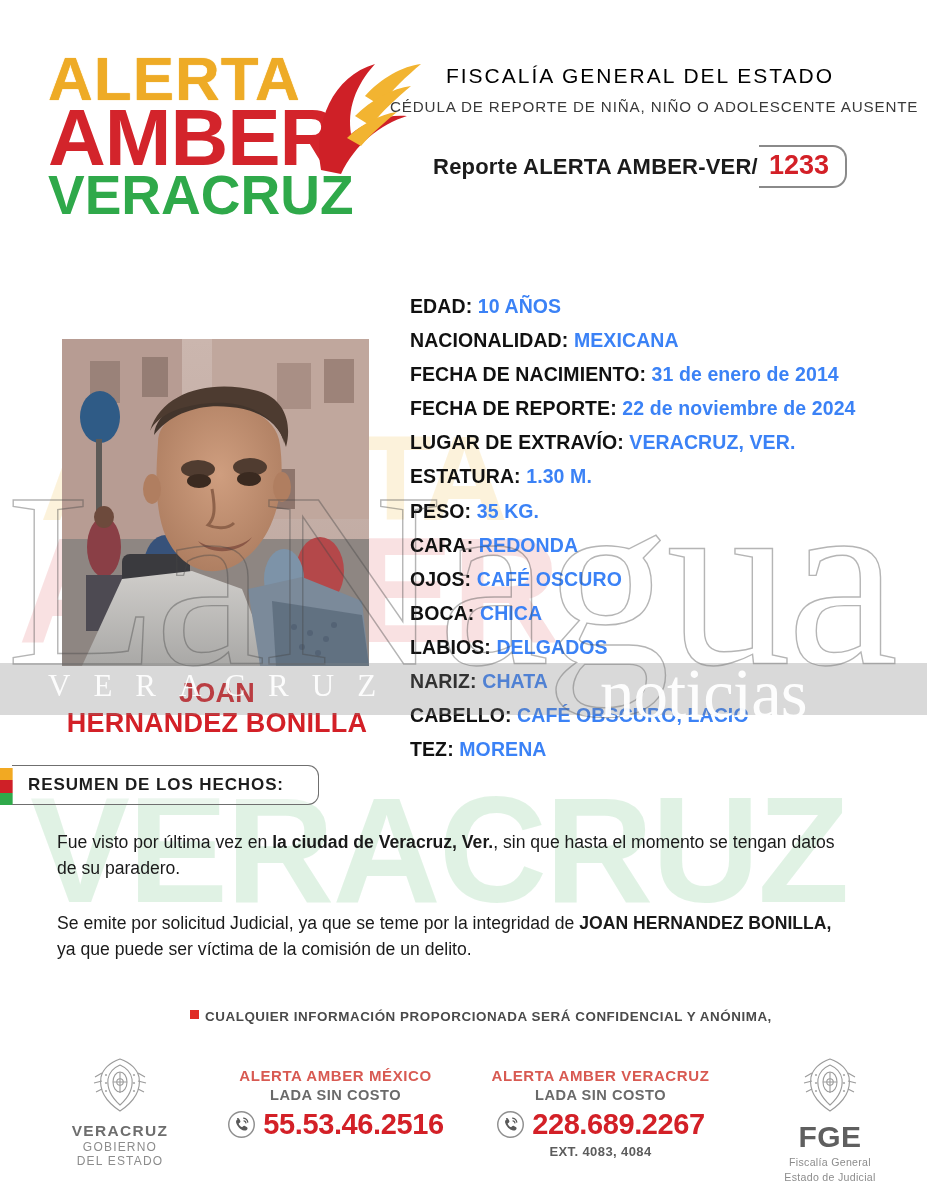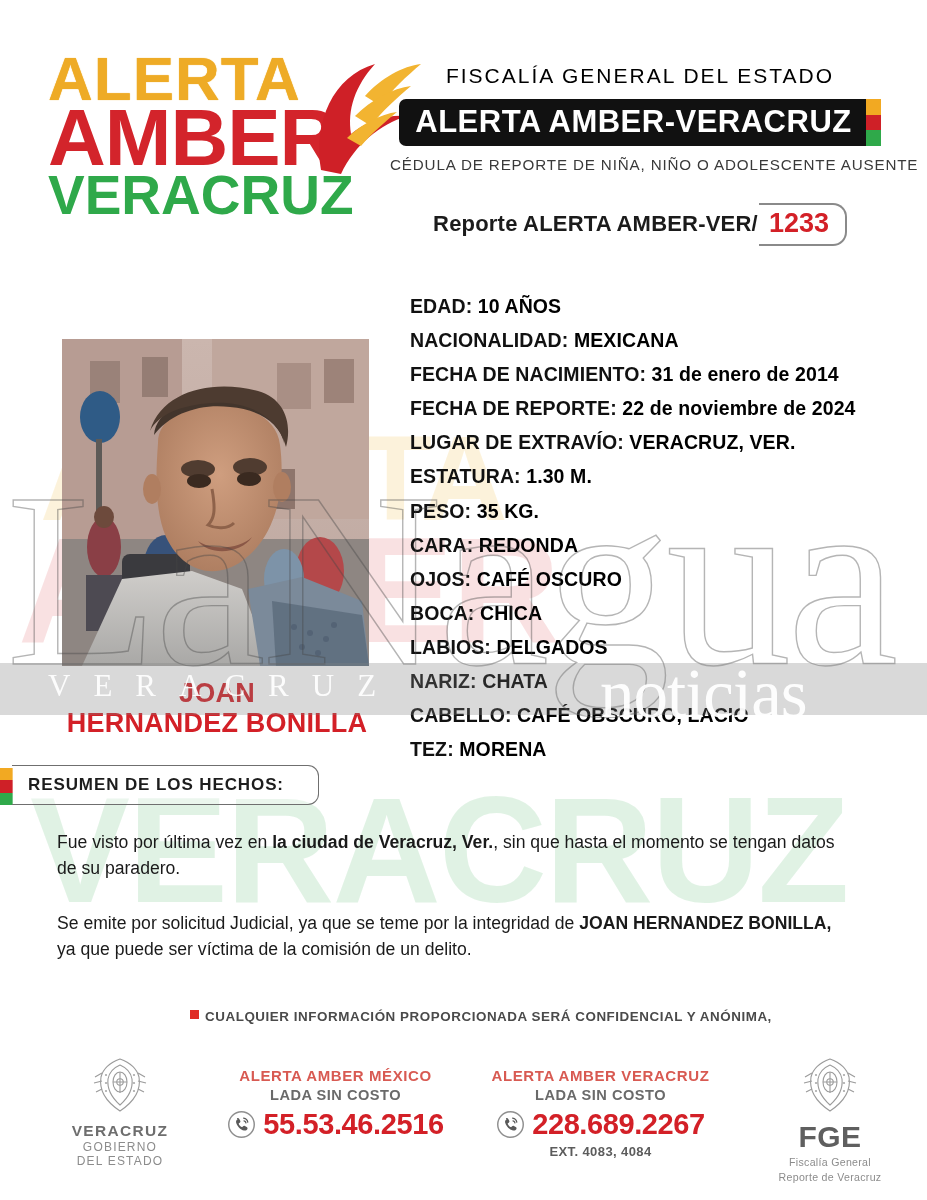--- a/index.html
+++ b/index.html
@@ -104,21 +104,21 @@
     margin-top: 12px; text-align: center; color: #d32027;
     font-size: 27px; font-weight: 700; line-height: 1.12; letter-spacing: .2px;
   }
 
   #fields-block { position: absolute; left: 410px; top: 12px; width: 500px; }
   .field-row {
     font-size: 19.5px; line-height: 1.0; margin-bottom: 14.6px;
     white-space: nowrap; letter-spacing: .1px;
   }
   .field-label { color: #111111; font-weight: 700; }
-  .field-value { color: #000000; font-weight: 700; }
+  .field-value { color: #3b82f6; font-weight: 700; }
 
   
   #summary-section { position: relative; height: 230px; }
 
   #resumen-header-row { position: relative; height: 46px; }
   #resumen-stripe {
     position: absolute; left: 0px; top: 3px; width: 13px; height: 37px;
     display: flex; flex-direction: column;
   }
   #resumen-stripe i { flex: 1; display: block; }
@@ -246,28 +246,20 @@
         <path d="M44 86 C 58 72, 78 62, 94 60 C 82 70, 68 82, 58 94 Z" fill="#f2b431"></path>
       </svg>
       <div class="logo-line" id="logo-alerta">ALERTA</div>
       <div class="logo-line" id="logo-amber">AMBER</div>
       <div class="logo-line" id="logo-veracruz">VERACRUZ</div>
     </div>
 
     <div id="header-right">
       <div id="fiscalia-title">FISCALÍA GENERAL DEL ESTADO</div>
 
-      <div id="alert-banner-wrap">
-        <div id="alert-banner">ALERTA AMBER-VERACRUZ</div>
-        <div id="banner-stripe">
-          <i class="s-amber"></i>
-          <i class="s-red"></i>
-          <i class="s-green"></i>
-        </div>
-      </div>
 
       <div id="cedula-line">CÉDULA DE REPORTE DE NIÑA, NIÑO O ADOLESCENTE AUSENTE</div>
 
       <div id="reporte-row">
         <div id="reporte-label">Reporte ALERTA AMBER-VER/</div>
         <div id="reporte-number-box">
           <span id="reporte-number">1233</span>
         </div>
       </div>
     </div>
@@ -458,21 +450,21 @@
           <circle cx="17" cy="20" r="1.1"></circle>
             <circle cx="17" cy="28" r="1.1"></circle>
             <circle cx="17" cy="36" r="1.1"></circle>
           <circle cx="45" cy="20" r="1.1"></circle>
             <circle cx="45" cy="28" r="1.1"></circle>
             <circle cx="45" cy="36" r="1.1"></circle>
         </g>
       </svg>
       <div id="fge-acronym">FGE</div>
       <div id="fge-sub">Fiscalía General</div>
-      <div id="fge-sub" class="fge-sub2">Reporte de Veracruz</div>
+      <div id="fge-sub" class="fge-sub2">Estado de Judicial</div>
     </div>
   </div>
 
   <div id="watermark-layer">
     <div id="wm-word">LaNagua</div>
     <div id="wm-band"></div>
     <div id="wm-veracruz">VERACRUZ</div>
     <div id="wm-noticias">noticias</div>
   </div>
 

